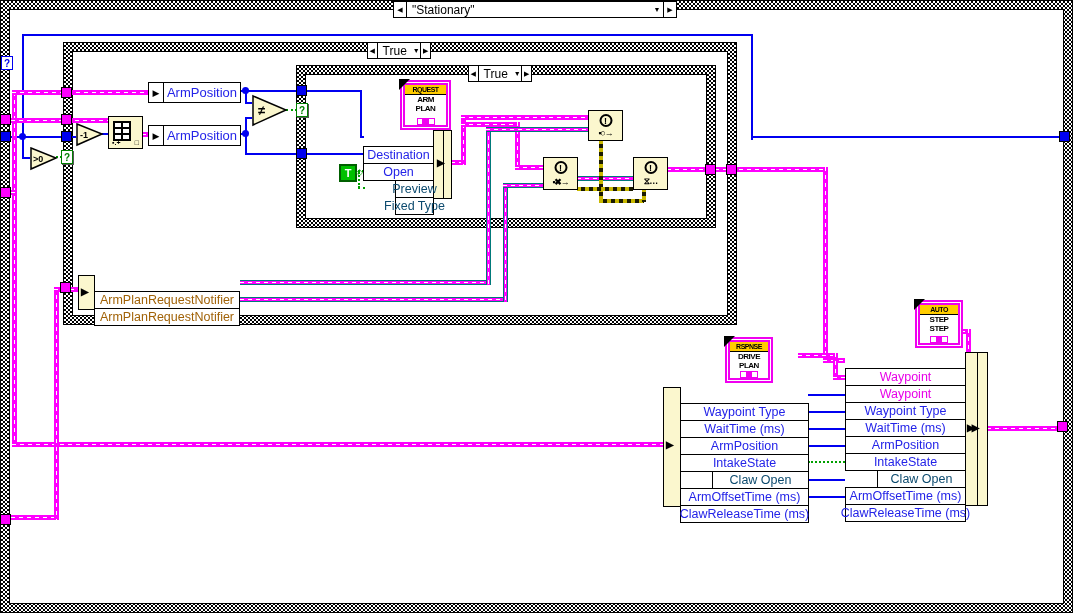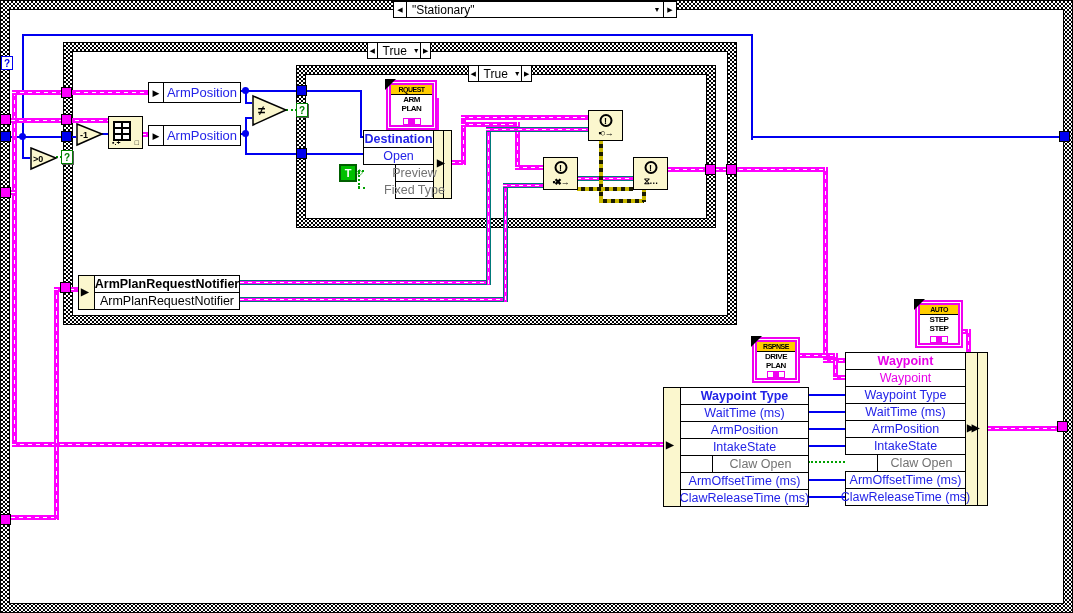--- a/index.html
+++ b/index.html
@@ -51,22 +51,22 @@
   
   .ub1{display:flex;border:1px solid #000;background:#fff;height:21px;}
   .ub1 .acell{width:16px;border-right:1px solid #000;display:flex;align-items:center;
               justify-content:center;font-size:9px;color:#000;}
   .ub1 .lbl{flex:1;display:flex;align-items:center;justify-content:center;
             font-size:13px;color:#2323E8;white-space:nowrap;padding:0 3px;}
   
   .cl-rows{z-index:30;position:absolute;}
   .cl-row{height:18px;margin-top:-1px;border:1px solid #000;background:#fff;display:flex;
           align-items:center;justify-content:center;font-size:12.5px;white-space:nowrap;box-sizing:border-box;}
-  .cl-row:first-child{margin-top:0;font-weight:bold;}
-  .c-blue{color:#2323E8;} .c-green{color:#737373;margin-left:32px;} .c-teal{color:#000000;} .c-mag{color:#E800E8;}
+  .cl-row:first-child{margin-top:16px;}
+  .c-blue{color:#2323E8;} .c-green{color:#0c4a6e;margin-left:32px;} .c-teal{color:#a16207;} .c-mag{color:#E800E8;}
   .strip{position:absolute;background:#FBF7CE;border:1px solid #000;z-index:29;box-sizing:border-box;}
   .strip .mid{position:absolute;top:0;bottom:0;left:50%;width:1px;background:#000;}
   .sarrow{position:absolute;z-index:40;font-size:10px;color:#000;line-height:10px;font-weight:bold;}
   
   svg.tri{position:absolute;z-index:30;overflow:visible;}
   
   .prim{position:absolute;z-index:30;background:#FBF7CE;border:1px solid #000;box-sizing:border-box;}
   .prim .circ{position:absolute;left:50%;transform:translateX(-50%);top:3px;width:13px;height:13px;
               border:2px solid #000;border-radius:50%;display:flex;align-items:center;justify-content:center;
               font-size:9px;font-weight:bold;box-sizing:border-box;}
@@ -252,34 +252,34 @@
     <div class="cl-row c-green">Fixed Type</div>
   </div>
   <div class="strip" style="left:433px;top:130px;width:19px;height:69px;">
       <div class="mid"></div>
     </div>
   <div class="sarrow" style="left:437px;top:158px;">▶</div>
 
   <div class="tconst" style="left:339px;top:164px;">T</div>
   <div class="diam" style="left:356px;top:168px;">◇</div>
 
-  <div class="vicon" style="left:386px;top:80px;width:51px;height:50px;">
+  <div class="vicon" style="left:400px;top:80px;width:51px;height:50px;">
     <div class="fold"></div>
     <div class="inner">
       <div class="title">RQUEST</div>
       <div class="ln">ARM</div>
       <div class="ln">PLAN</div>
       <div class="conn">
           <i></i>
           <i class="f"></i>
           <i></i>
         </div>
     </div>
   </div>
-  <div class="vicon" style="left:752px;top:337px;width:48px;height:46px;">
+  <div class="vicon" style="left:725px;top:337px;width:48px;height:46px;">
     <div class="fold"></div>
     <div class="inner">
       <div class="title">RSPNSE</div>
       <div class="ln">DRIVE</div>
       <div class="ln">PLAN</div>
       <div class="conn">
           <i></i>
           <i class="f"></i>
           <i></i>
         </div>

